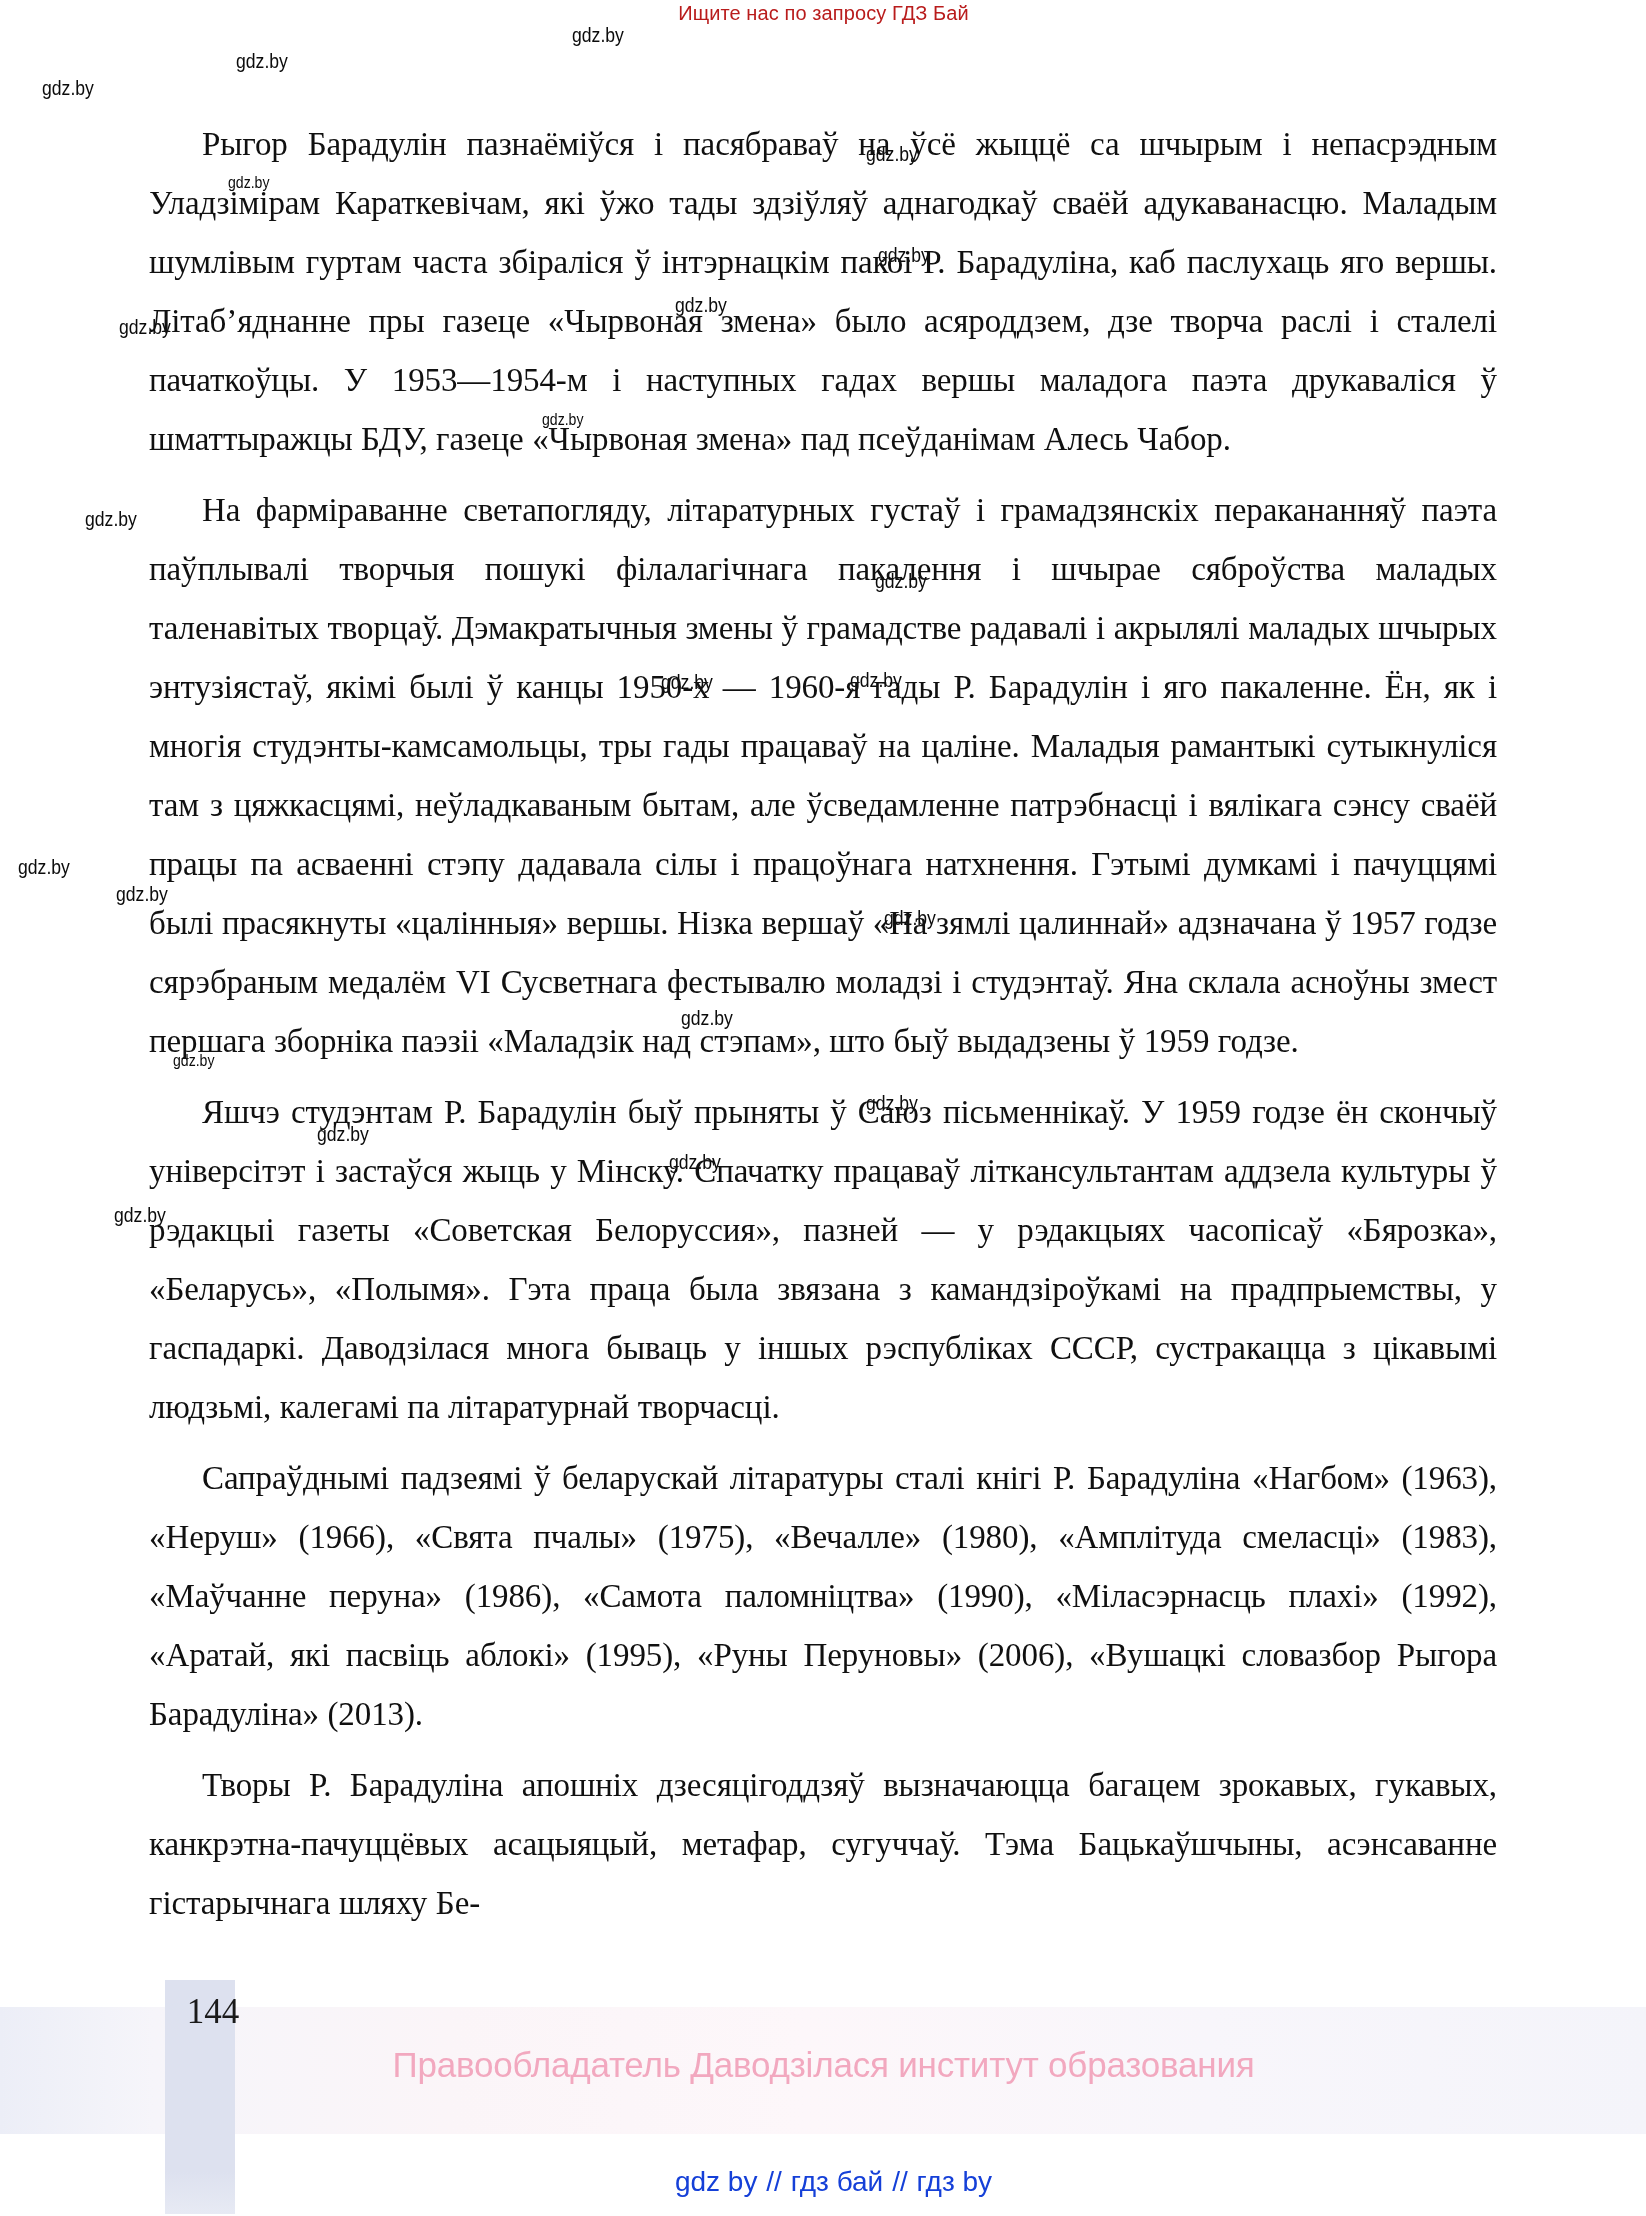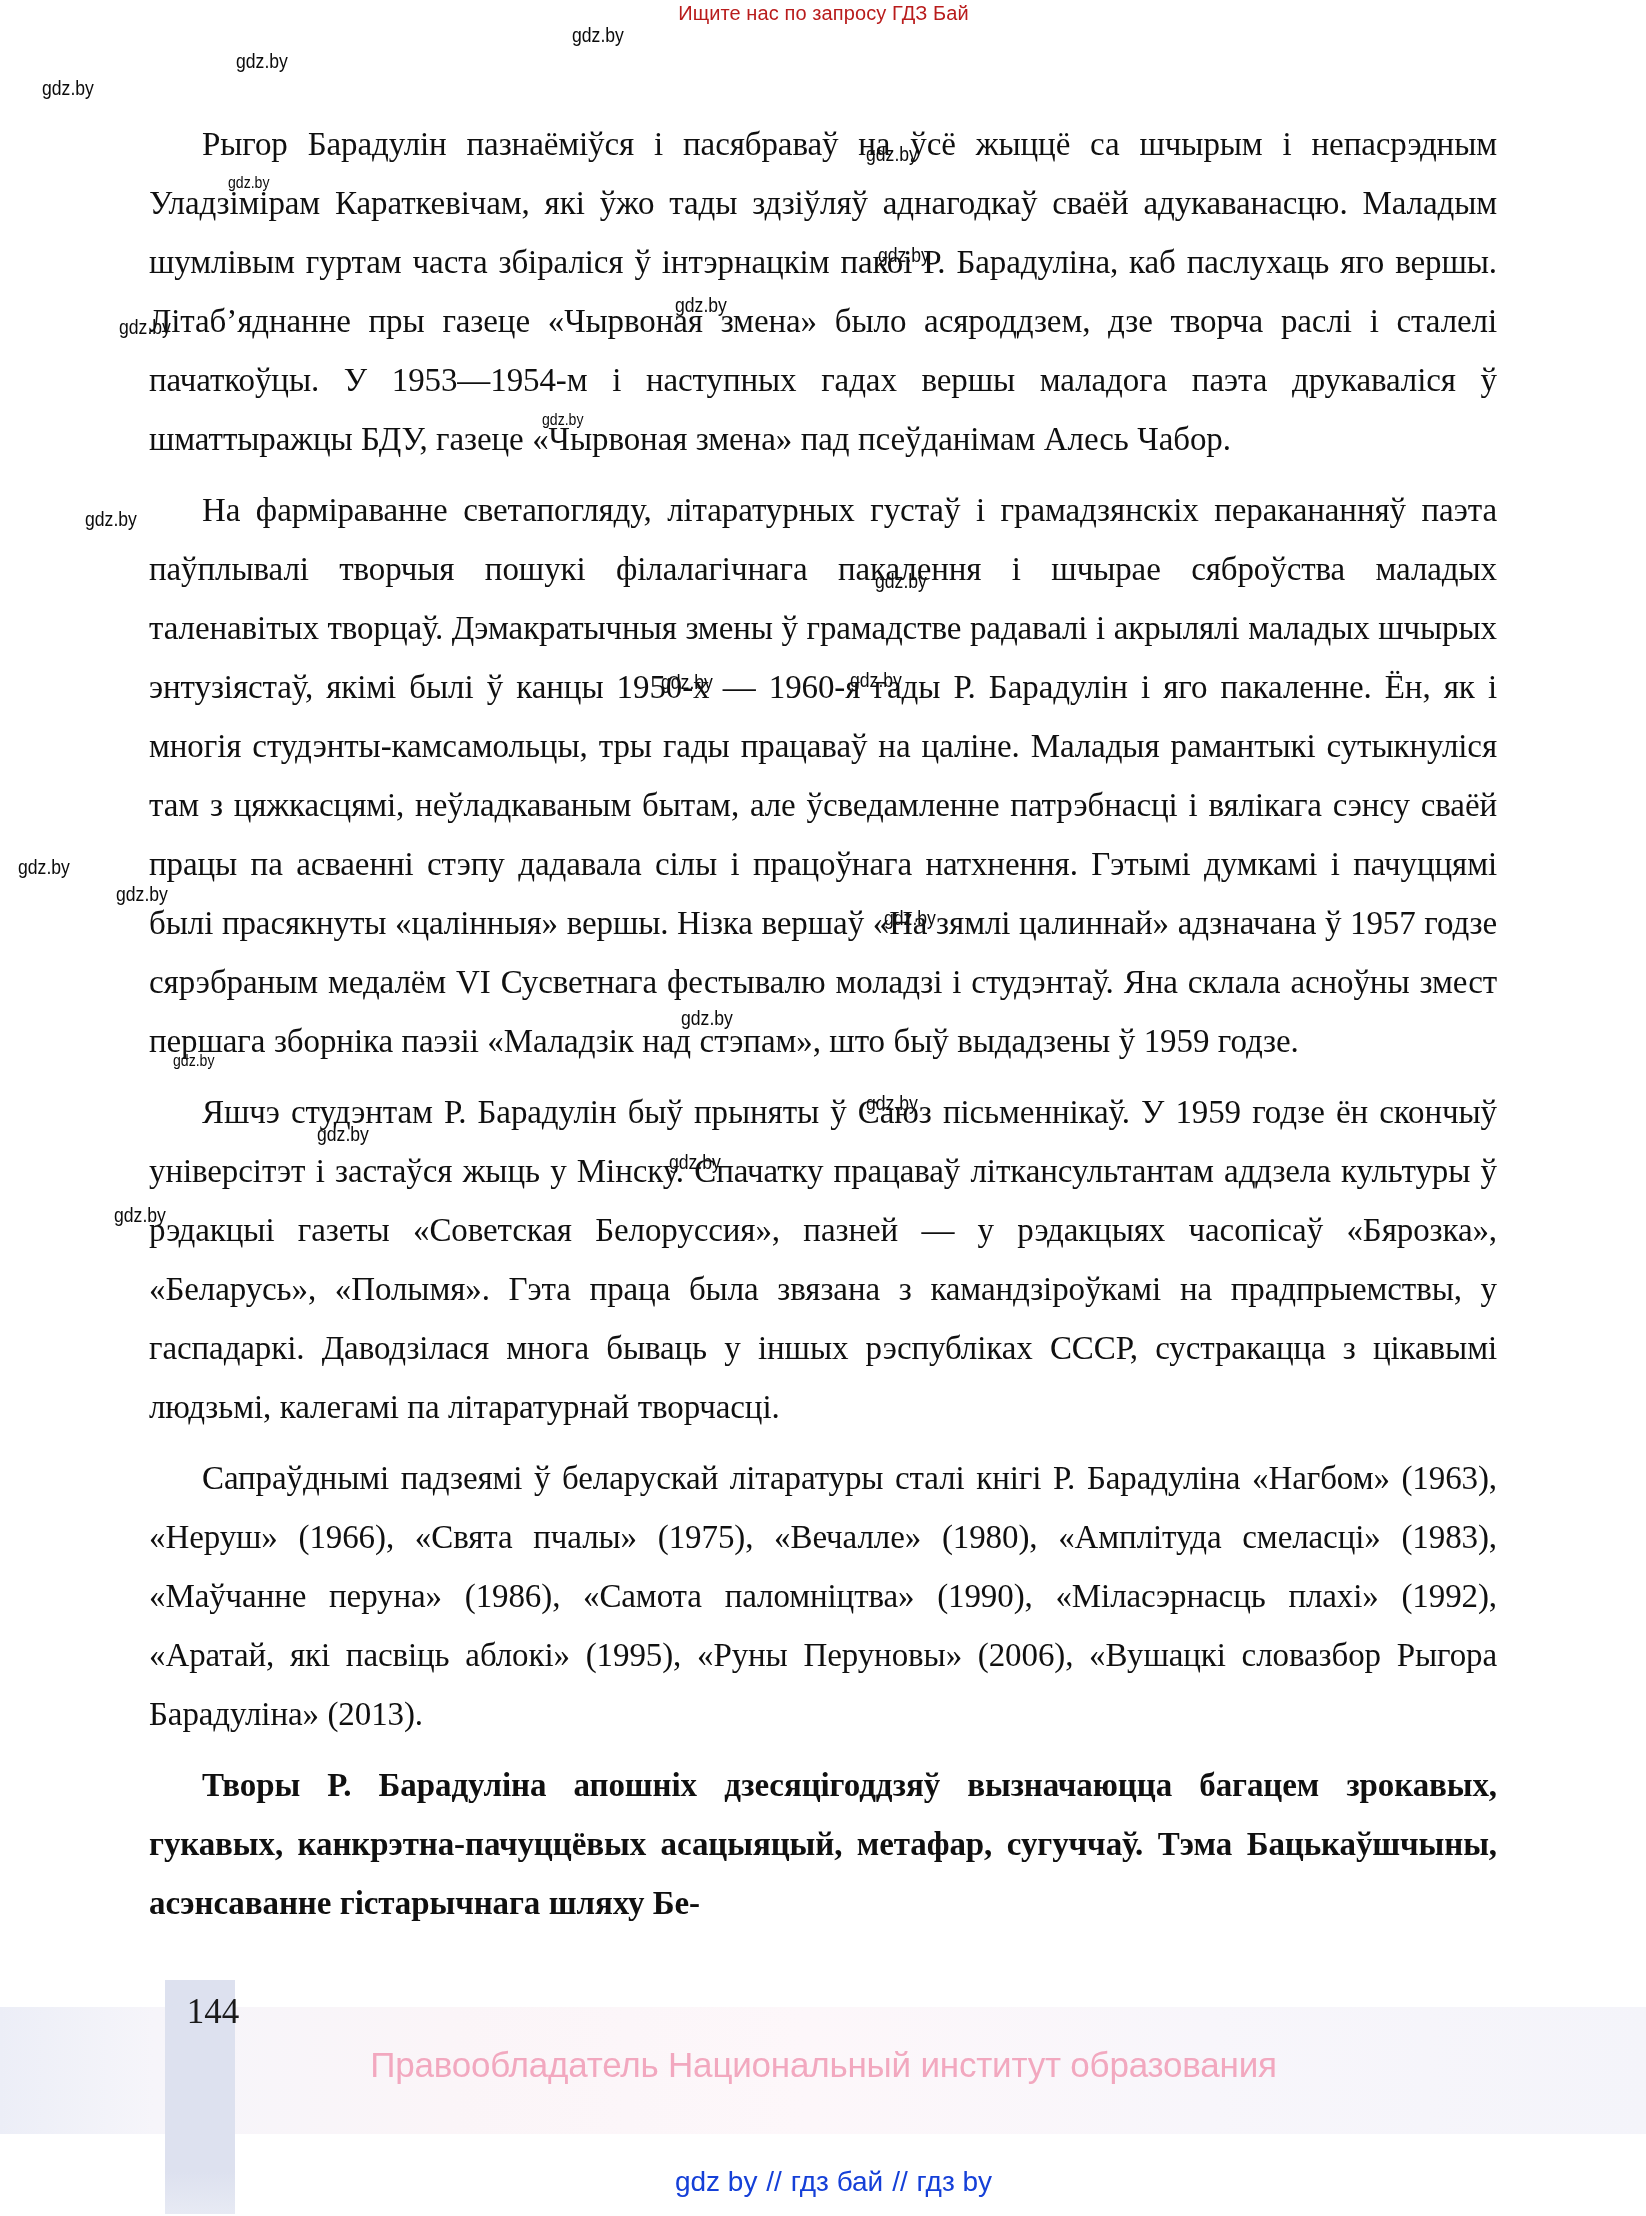--- a/index.html
+++ b/index.html
@@ -63,21 +63,20 @@
     text-align-last: left;
     letter-spacing: -0.1px;
     word-spacing: 0.4px;
   }
   .para .indent {
     display: inline-block;
     width: 53px;
   }
   .para-last-center {
     text-align: justify;
-    font-weight: bold;
   }
 
   
   .page-num-band {
     position: absolute;
     left: 165px;
     top: 1980px;
     width: 70px;
     height: 234px;
     background: linear-gradient(to bottom, #dde1ef 0%, #dde1ef 82%, #e7eaf4 100%);
@@ -179,20 +178,20 @@
     <p class="para"><span class="indent"></span><span>Яшчэ студэнтам Р. Барадулін быў прыняты ў Саюз пісьменнікаў. У 1959 годзе ён скончыў універсітэт і застаўся жыць у Мінску. Спачатку працаваў літкансультантам аддзела культуры ў рэдакцыі газеты «Советская Белоруссия», пазней — у рэдакцыях часопісаў «Бярозка», «Беларусь», «Полымя». Гэта праца была звязана з камандзіроўкамі на прадпрыемствы, у гаспадаркі. Даводзілася многа бываць у іншых рэспубліках СССР, сустракацца з цікавымі людзьмі, калегамі па літаратурнай творчасці.</span></p>
     <p class="para"><span class="indent"></span><span>Сапраўднымі падзеямі ў беларускай літаратуры сталі кнігі Р. Барадуліна «Нагбом» (1963), «Неруш» (1966), «Свята пчалы» (1975), «Вечалле» (1980), «Амплітуда смеласці» (1983), «Маўчанне перуна» (1986), «Самота паломніцтва» (1990), «Міласэрнасць плахі» (1992), «Аратай, які пасвіць аблокі» (1995), «Руны Перуновы» (2006), «Вушацкі словазбор Рыгора Барадуліна» (2013).</span></p>
     <p class="para para-last-center"><span class="indent"></span><span>Творы Р. Барадуліна апошніх дзесяцігоддзяў вызначаюцца багацем зрокавых, гукавых, канкрэтна-пачуццёвых асацыяцый, метафар, сугуччаў. Тэма Бацькаўшчыны, асэнсаванне гістарычнага шляху Бе-</span></p>
   </div>
 
   <div class="tint-band"></div>
 
   <div class="page-num-band"></div>
   <div class="page-number">144</div>
 
-  <div class="copyright">Правообладатель Национальный институт образования</div>
+  <div class="copyright">Правообладатель Даводзілася институт образования</div>
 
   <div class="footer-links">
     <span>gdz by</span><span class="sep">//</span><span>гдз бай</span><span class="sep">//</span><span>гдз by</span>
   </div>
 
 </div>
 
 
 </body></html>

